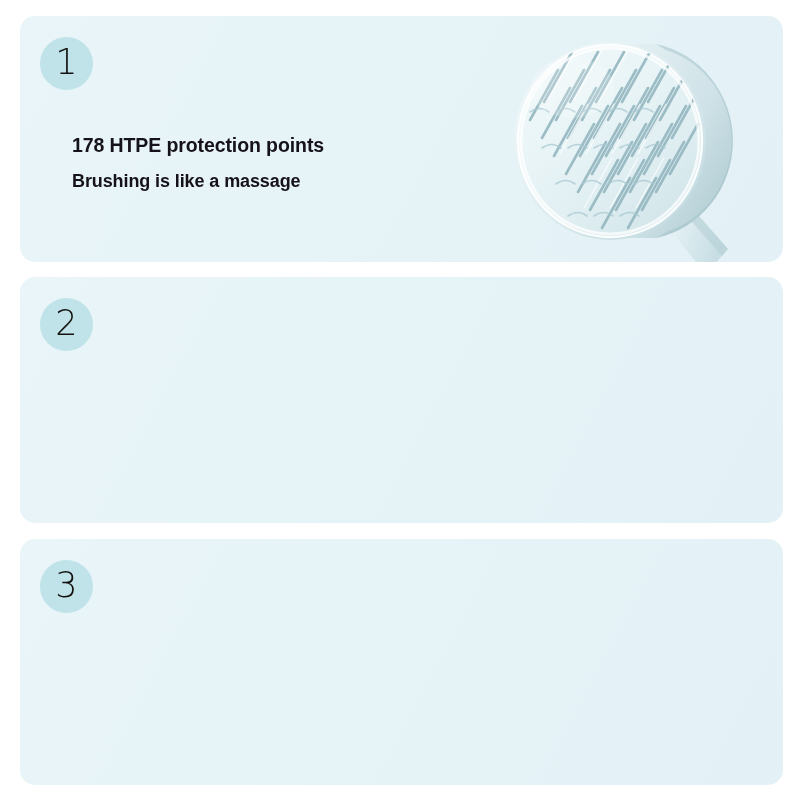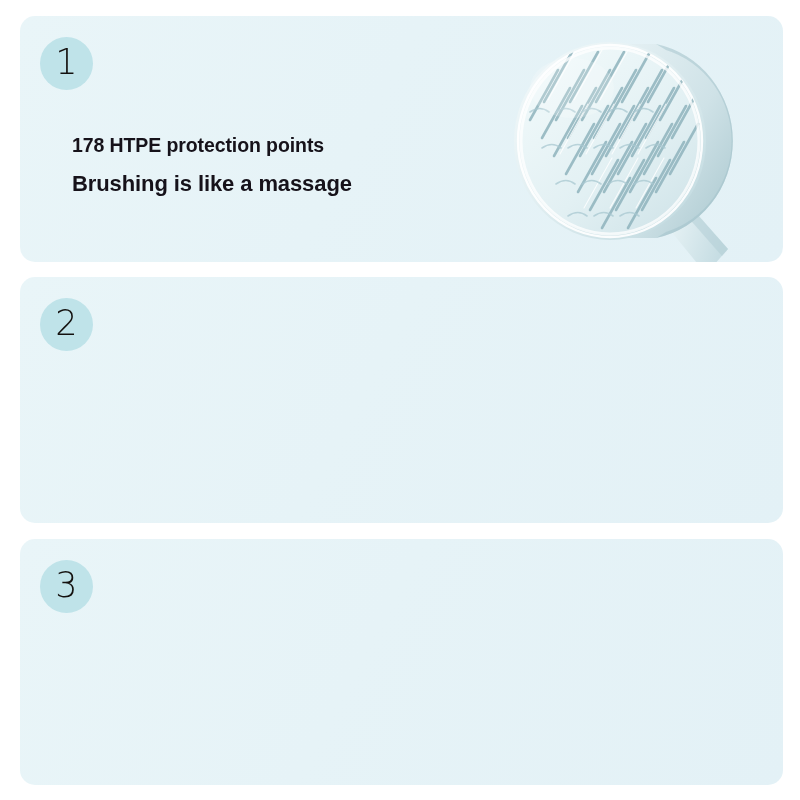--- a/index.html
+++ b/index.html
@@ -68,21 +68,21 @@
   #text-1 { top: 94px;  width: 420px; margin-top: 24px; }
 
   .headline {
     font-size: 19.5px;
     font-weight: bold;
     color: #16121a;
     letter-spacing: -0.1px;
     white-space: nowrap;
   }
   .subline {
-    font-size: 22px;
+    font-size: 18px;
     font-weight: bold;
     color: #16121a;
     letter-spacing: -0.1px;
   }
 
   
   #text-1 .headline { margin-bottom: 14px; }
 
   
   .art {

